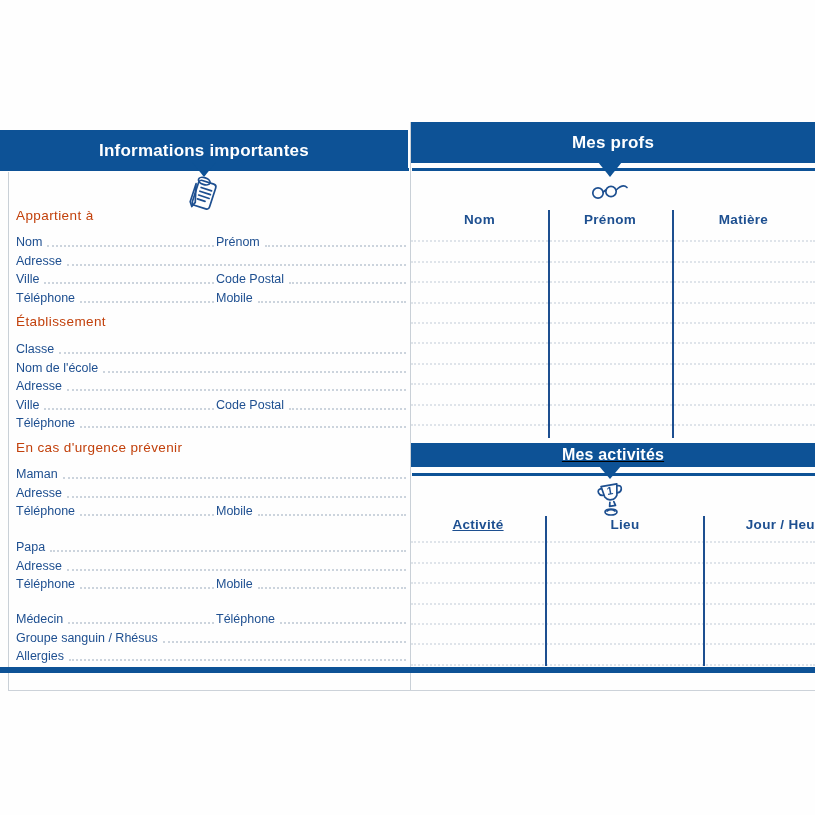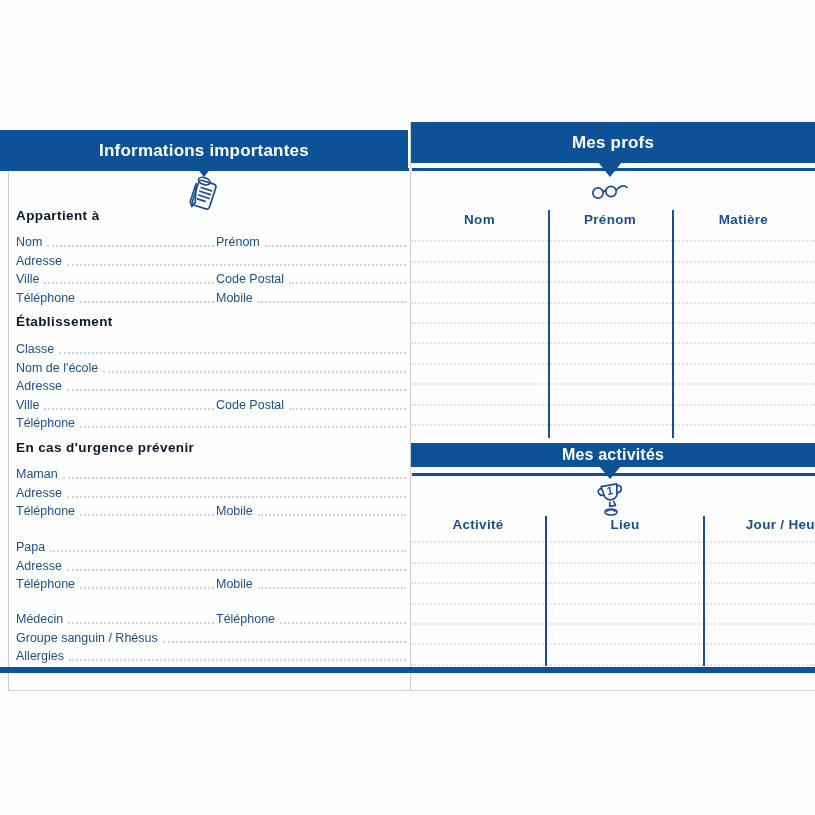--- a/index.html
+++ b/index.html
@@ -15,21 +15,21 @@
            border-right:12px solid transparent;border-top:15px solid #0d5296;z-index:3;}
 
   
   .divider{position:absolute;left:410px;top:0;width:1px;height:568px;background:#c9d0d7;}
   .sideborder{position:absolute;left:8px;top:50px;width:1px;height:518px;background:#c9d0d7;}
   .bottomborder{position:absolute;left:8px;top:568px;width:807px;height:1px;background:#ccd2d9;}
   .thickline{position:absolute;left:0;top:545px;width:815px;height:6px;background:#0d5296;}
 
   
   .lp{position:absolute;left:0;top:0;width:410px;height:568px;}
-  .heading{position:absolute;left:16px;color:#0f172a;font-size:13.5px;font-weight:bold;letter-spacing:.4px;}
+  .heading{position:absolute;left:16px;color:#c2410c;font-size:13.5px;font-weight:normal;letter-spacing:.4px;}
   .fields{position:absolute;left:16px;width:392px;}
   .frow{height:18.4px;display:flex;align-items:flex-end;}
   .cell{display:flex;align-items:flex-end;min-width:0;}
   .cell.c1{width:200px;flex:none;}
   .cell.grow{flex:1;}
   .lbl{flex:none;color:#1e4f90;font-size:12.5px;line-height:16px;white-space:nowrap;}
   .dots{flex:1;border-bottom:2px dotted #ccd4dd;margin:0 2px 3px 5px;height:1px;}
 
   
   .rp{position:absolute;left:411px;top:0;width:404px;height:568px;}
@@ -253,42 +253,42 @@
           <div class="dotrow"></div>
           <div class="dotrow"></div>
           <div class="dotrow"></div>
           <div class="dotrow"></div>
           <div class="dotrow"></div>
           <div class="dotrow"></div>
           <div class="dotrow"></div>
           <div class="dotrow"></div>
         </div>
 
-      <div class="banner" style="left:0;top:321px;width:404px;height:24px;">
+      <div class="banner" style="left:0;top:321px;width:404px;height:24px;text-decoration:underline;">
         <span class="banner-title" style="font-size:16px;">Mes activités</span>
       </div>
       <div class="hline" style="left:1px;top:351px;width:403px;"></div>
       <div class="pointer" style="left:188px;top:344px;border-left-width:11px;border-right-width:11px;border-top-width:13px;"></div>
 
       <div class="icon-wrap" style="left:181px;top:357px;">
         <svg width="38" height="38" viewBox="0 0 38 38">
           <g transform="rotate(-10 19 18)">
             <path class="ink" d="M11 6 L27 6 L25.2 17 A7 7 0 0 1 12.8 17 Z"></path>
             <path class="ink" d="M11 8 Q6.5 8 7.5 12 Q8.3 15 12 15"></path>
             <path class="ink" d="M27 8 Q31.5 8 30.5 12 Q29.7 15 26 15"></path>
             <path class="ink" d="M17 23 L16 27 L22 27 L21 23"></path>
             <text x="19" y="15.5" text-anchor="middle" font-size="11" font-weight="bold" fill="#1d4f90" stroke="none" font-family="Liberation Sans, sans-serif">1</text>
           </g>
           <ellipse class="ink" cx="19" cy="33" rx="6" ry="3"></ellipse>
           <path class="ink" d="M15 32 Q19 29.5 23 32"></path>
         </svg>
       </div>
 
       <div class="colheads" style="top:395px;">
-        <div class="colhead" style="width:134px;">Activité</div>
+        <div class="colhead" style="width:134px;text-decoration:underline;">Activité</div>
         <div class="colhead" style="width:160px;">Lieu</div>
         <div class="colhead" style="width:110px;padding-left:27px;">Jour / Heure</div>
       </div>
       <div class="vline" style="left:134px;top:394px;height:150px;"></div>
       <div class="vline" style="left:292px;top:394px;height:150px;"></div>
       <div class="dotrows" style="top:401px;">
           <div class="dotrow"></div>
           <div class="dotrow"></div>
           <div class="dotrow"></div>
           <div class="dotrow"></div>

